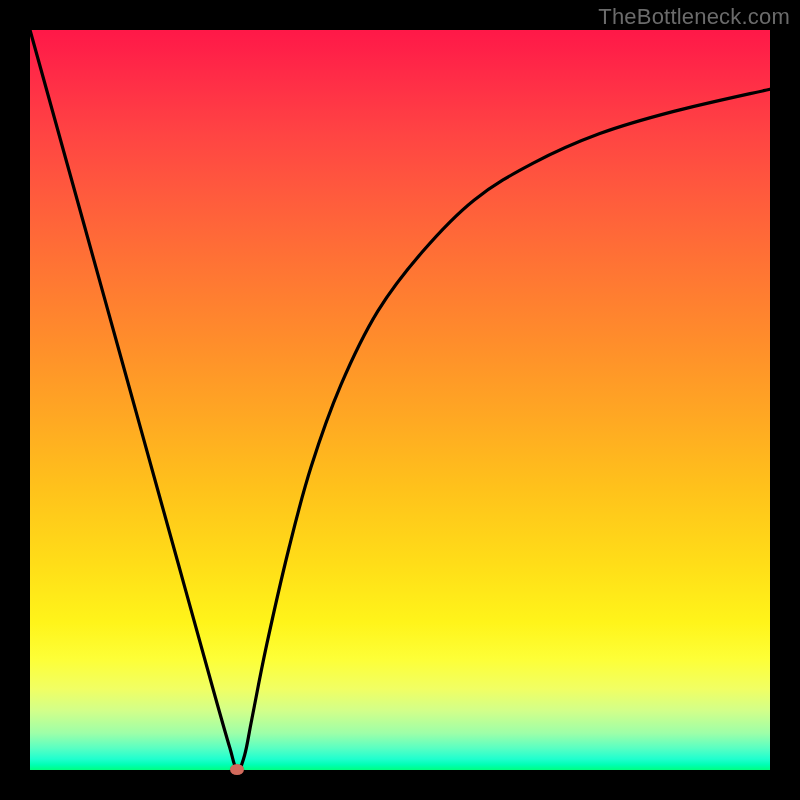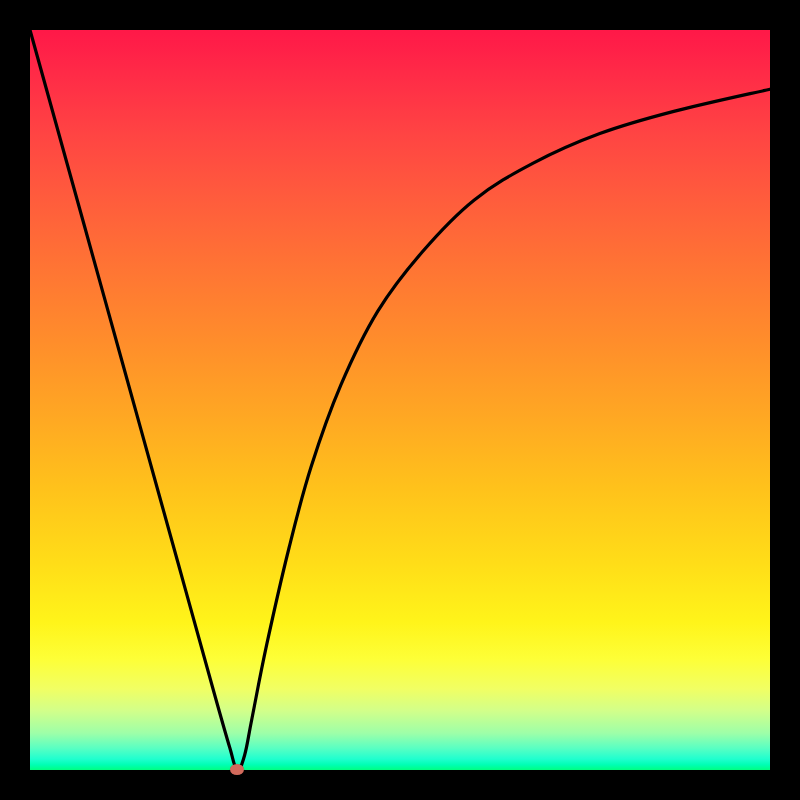--- a/index.html
+++ b/index.html
@@ -76,20 +76,21 @@
     height: 11px;
     border-radius: 50%;
     background: #d26a5c;
     box-shadow: 0 0 0 0.3px rgba(0,0,0,0.2);
   }
 </style>
 </head>
 <body>
 
 <div class="outer">
+  <div class="watermark">TheBottleneck.com</div>
 
   <div class="plot">
     <div class="gradient"></div>
 
     <svg class="curve" viewBox="0 0 740 740" preserveAspectRatio="none">
       <path id="curve-path" fill="none" stroke="#000" stroke-width="3.2" stroke-linecap="round" stroke-linejoin="round" d="M 0 0 C 6.66 23.976000000000006, 23.68 85.24800000000005, 37 133.20000000000005 C 50.32 181.15200000000004, 60.68 218.44799999999998, 74 266.4 C 87.32 314.352, 97.68 351.64799999999997, 111 399.59999999999997 C 124.32 447.55199999999996, 134.68 484.84799999999996, 148 532.8 C 161.32 580.752, 175.676 632.7, 185 666 C 194.324 699.3, 195.804 704.4799999999999, 199.8 717.8 C 203.79600000000002 731.12, 204.53600000000003 738.668, 207.20000000000002 740 C 209.864 741.332, 211.936 734.524, 214.6 725.2 C 217.26399999999998 715.8760000000001, 218.004 708.1800000000001, 222 688.2 C 225.996 668.22, 230.14000000000001 644.836, 236.8 614.2 C 243.46 583.5640000000001, 251.008 549.968, 259 518 C 266.992 486.032, 271.876 465.904, 281.2 436.6 C 290.524 407.29600000000005, 298.812 383.17199999999997, 310.8 355.2 C 322.788 327.228, 333.14799999999997 305.176, 347.79999999999995 281.2 C 362.45199999999994 257.224, 374.884 241.98000000000002, 392.20000000000005 222 C 409.5160000000001 202.01999999999998, 424.02 186.1839999999999, 444 170.19999999999993 C 463.98 154.21599999999995, 480.55600000000004 145.18800000000002, 503.20000000000005 133.20000000000005 C 525.844 121.21200000000006, 544.4920000000001 112.92400000000004, 569.8000000000001 103.60000000000002 C 595.1080000000001 94.27600000000001, 613.164 89.392, 643.8 81.39999999999998 C 674.4359999999999 73.40799999999996, 722.684 63.19599999999994, 740 59.19999999999993"></path>
     </svg>
 
     <div id="marker" class="marker" style="left: 200.2px; top: 734px;"></div>
   </div>

